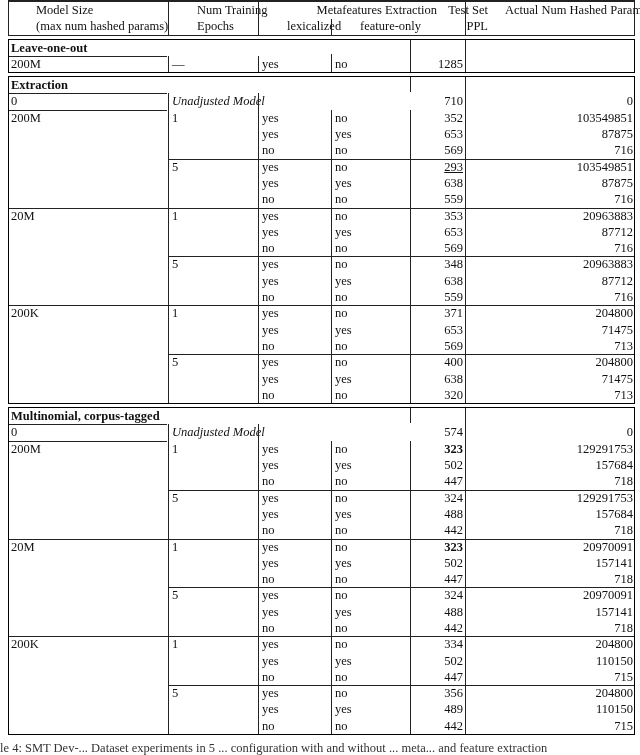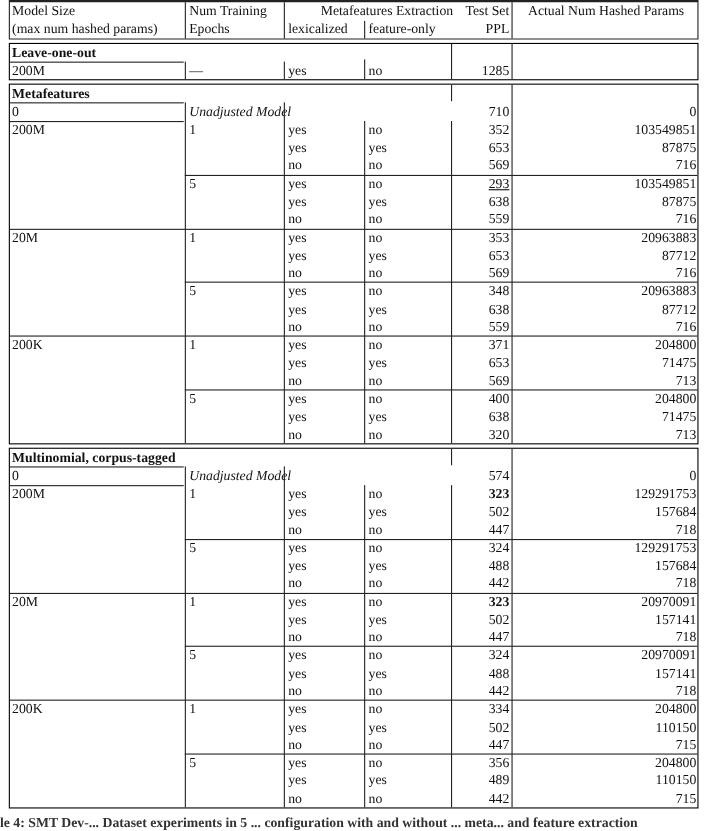--- a/index.html
+++ b/index.html
@@ -15,24 +15,24 @@
   .c1 { left: 163px; width: 85px; }
   .c2 { left: 253px; width: 68px; }
   .c3 { left: 326px; width: 74px; }
   .c4 { left: 402px; width: 52px; text-align: right; }
   .c5 { left: 460px; width: 164px; text-align: right; }
   .hdr-c2 { left: 243px; width: 160px; text-align: right; }
   .b { font-weight: bold; }
   .i { font-style: italic; }
   .u { text-decoration: underline; }
   .section { position: relative; border: 1px solid #000000; margin-top: 3px; }
-  .header { position: relative; border: 1px solid #222; border-top: 2px solid #222; }
+  .header { position: relative; border: 1px solid #222; border-top: 2px solid #222; padding-left: 25px; }
   .vline { position: absolute; top: 0; bottom: 0; width: 0; border-left: 1px solid #222; }
   .hline { position: absolute; left: 0; right: 0; height: 0; border-top: 1px solid #222; }
-  .caption { position: absolute; left: 0; top: 741px; width: 640px; font-size: 12.5px; white-space: nowrap; color: #333; font-weight: bold; }
+  .caption { position: absolute; left: 0; top: 741px; width: 640px; font-size: 12.5px; white-space: nowrap; color: #333; }
 </style>
 </head>
 <body>
 
 <div class="wrap">
   <div class="header">
     <div class="row">
       <span class="cell c0">Model Size</span>
       <span class="cell c1">Num Training</span>
       <span class="cell hdr-c2">Metafeatures Extraction</span>
@@ -66,21 +66,21 @@
           </div>
         <div class="vline" style="left: 159px; top: 16.3px;"></div>
         <div class="vline" style="left: 249px; top: 16.3px;"></div>
         <div class="vline" style="left: 322px; top: 14.67px;"></div>
         <div class="vline" style="left: 401px; top: 0px;"></div>
         <div class="vline" style="left: 456px;"></div>
         <div class="hline" style="top: 16.3px; right: 467px;"></div>
       </div>
       <div class="section">
         <div class="row">
-          <span class="cell c0 b">Metafeatures</span>
+          <span class="cell c0 b">Extraction</span>
         </div>
         <div class="row">
         <span class="cell c0">0</span>
         <span class="cell c1 i">Unadjusted Model</span>
         <span class="cell c4">710</span>
         <span class="cell c5">0</span>
       </div>
         <div class="row">
             <span class="cell c0">200M</span>
             <span class="cell c1">1</span>

